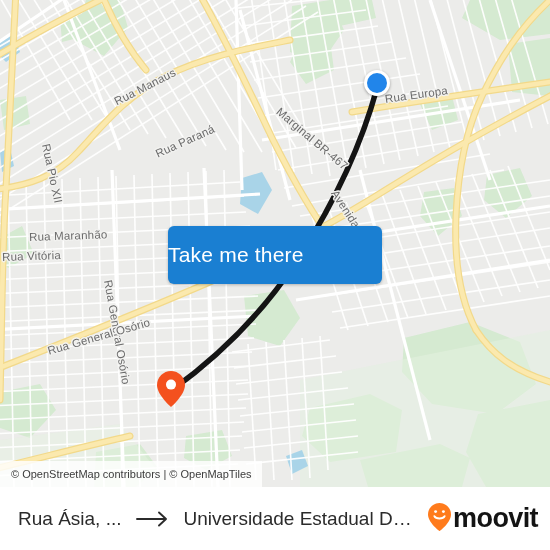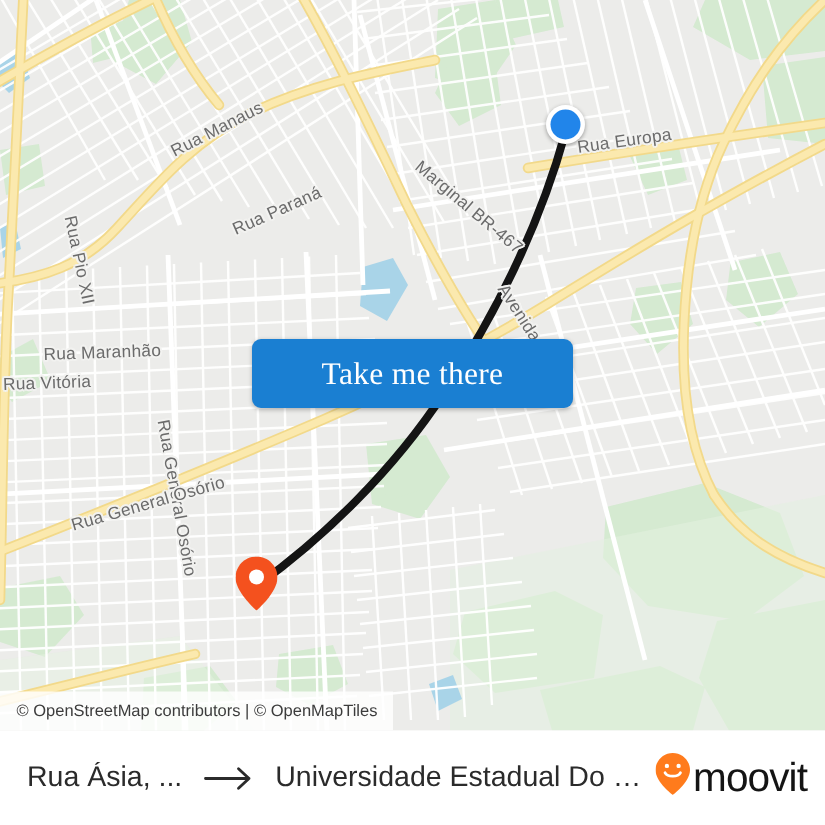--- a/index.html
+++ b/index.html
@@ -75,33 +75,33 @@
     width: 28px;
     height: 36px;
   }
 
   
   #take-me-there {
     position: absolute;
     left: 168px;
     top: 226px;
     width: 214px;
-    height: 46px;
+    height: 58px;
     background: #1a7fd2;
     border: none;
     border-radius: 6px;
     color: #ffffff;
-    font-family: Liberation Serif, serif;
+    font-family: Liberation Sans, sans-serif;
     font-size: 21px;
     letter-spacing: 0.2px;
     cursor: pointer;
     box-shadow: 0 1px 3px rgba(0,0,0,0.25);
     display: flex;
     align-items: center;
-    justify-content: center;
+    justify-content: flex-start;
     padding: 0;
   }
 
   
   #attribution {
     position: absolute;
     left: 0;
     top: 461px;
     height: 26px;
     padding: 0 10px 0 11px;
@@ -151,21 +151,21 @@
   }
   #moovit-logo {
     flex: 0 0 auto;
     display: flex;
     align-items: center;
     margin-left: 6px;
     padding-right: 6px;
   }
   #moovit-wordmark {
     font-size: 27px;
-    font-weight: normal;
+    font-weight: bold;
     color: #141414;
     letter-spacing: -0.6px;
     margin-left: 2px;
     line-height: 1;
   }
 </style>
 </head>
 <body>
 
 <div id="app">

